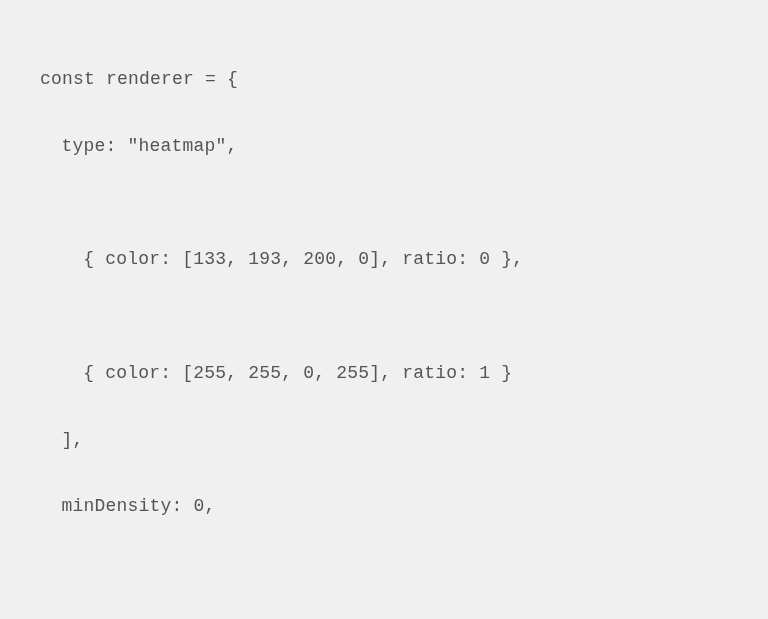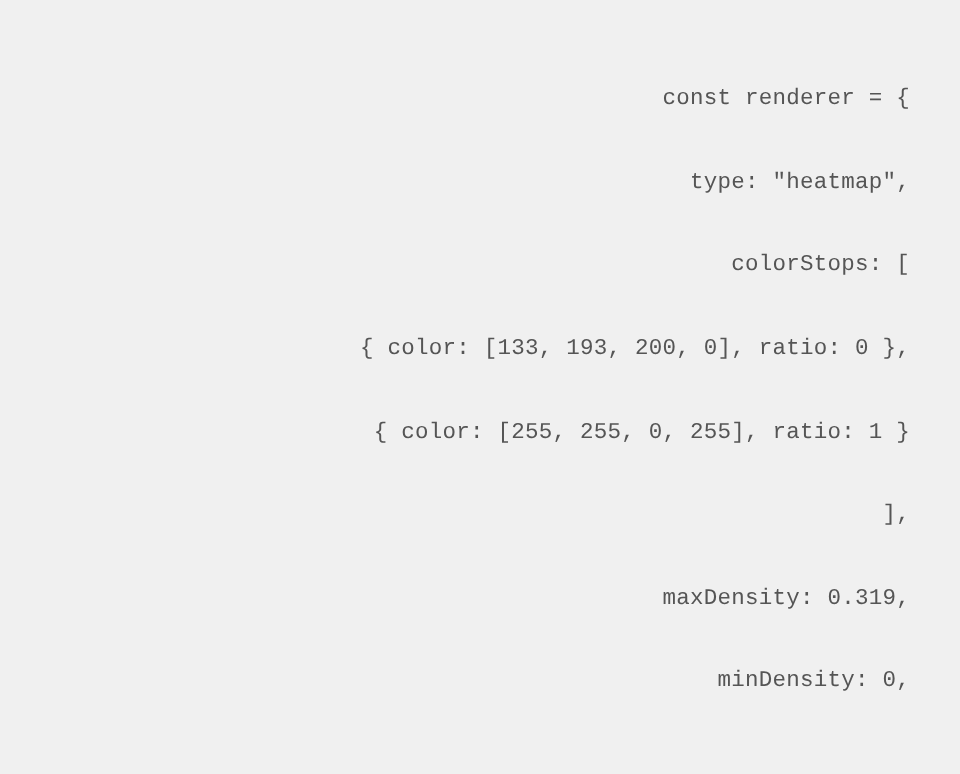--- a/index.html
+++ b/index.html
@@ -17,40 +17,38 @@
       line-height: 1.85;
       color: #555;
       overflow: hidden;
     }
     .code-block {
       white-space: pre;
       letter-spacing: 0.2px;
     }
     .line {
       display: block;
-      text-align: right;
     }
     .indent-1 {
       padding-left: 2ch;
     }
     .indent-2 {
       padding-left: 4ch;
+      margin-top: 47px;
     }
   </style>
 </head>
 <body>
 
 <div class="code-block">
 <span class="line">const renderer = {</span>
 <span class="line indent-1">type: "heatmap",</span>
-<span class="line indent-1">colorStops: [</span>
 <span class="line indent-2">{ color: [133, 193, 200, 0], ratio: 0 },</span>
 <span class="line indent-2">{ color: [255, 255, 0, 255], ratio: 1 }</span>
 <span class="line indent-1">],</span>
-<span class="line indent-1">maxDensity: 0.319,</span>
 <span class="line indent-1">minDensity: 0,</span>
 
 
 
 
 
 
 </div>
 
 </body></html>

